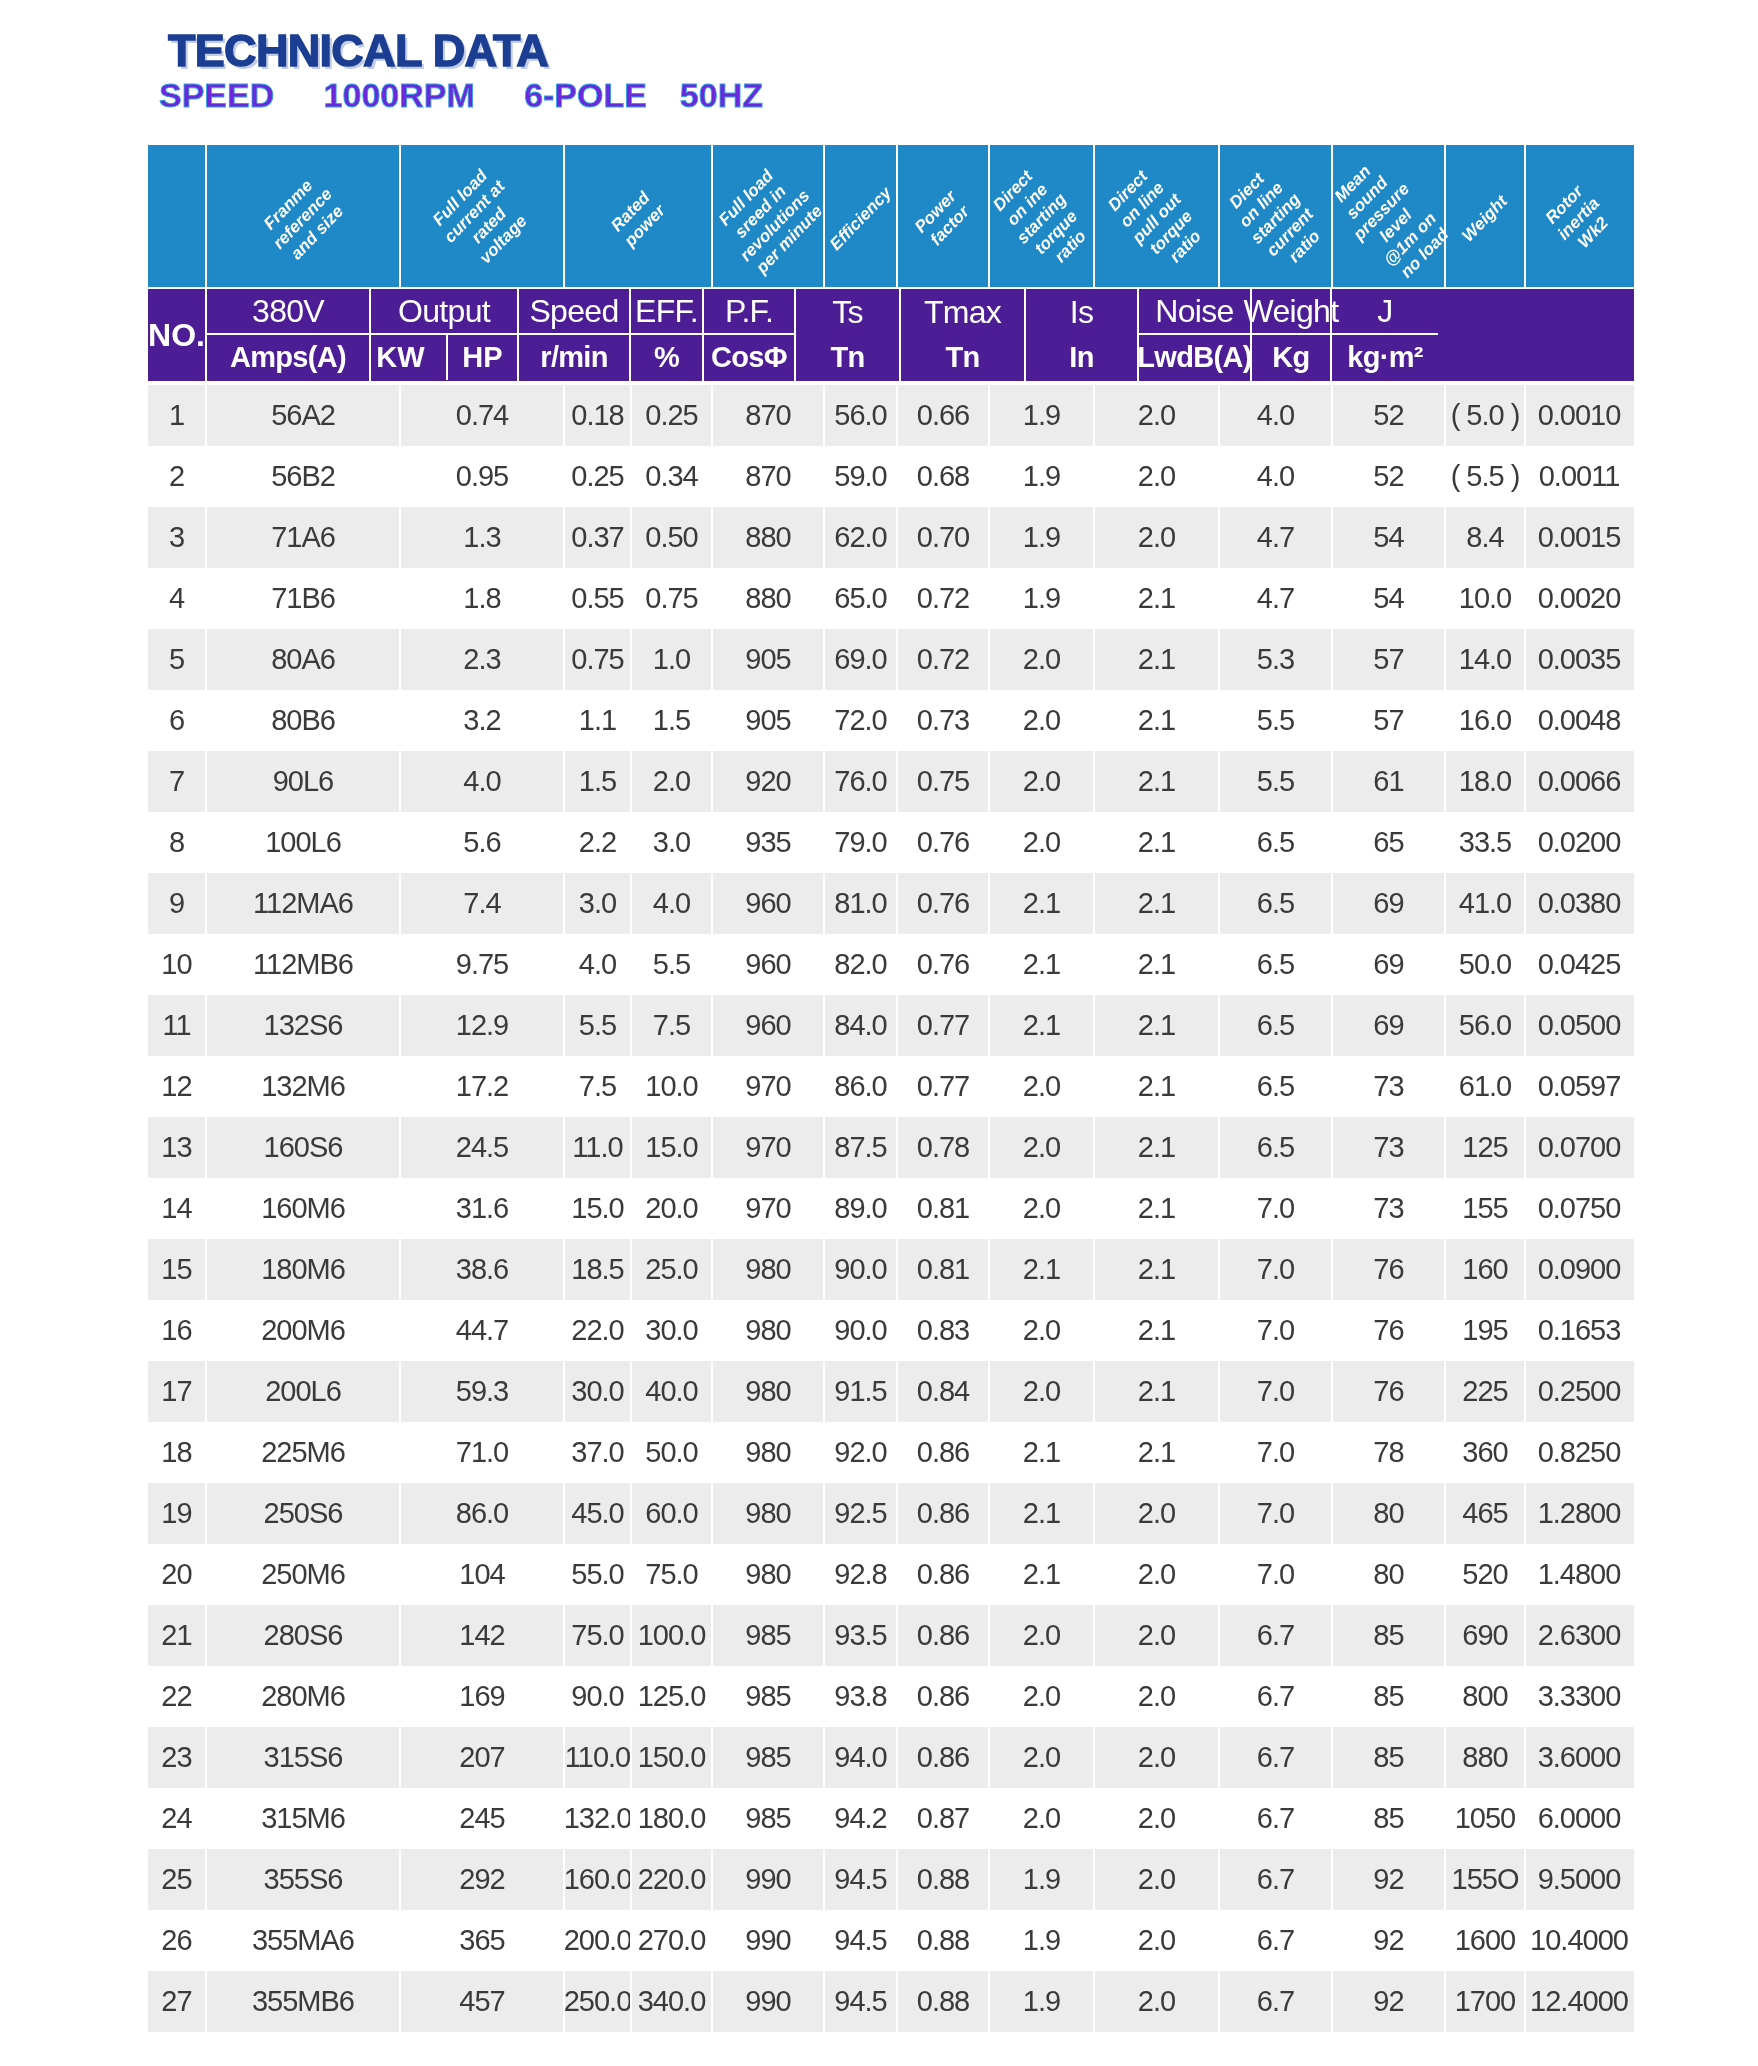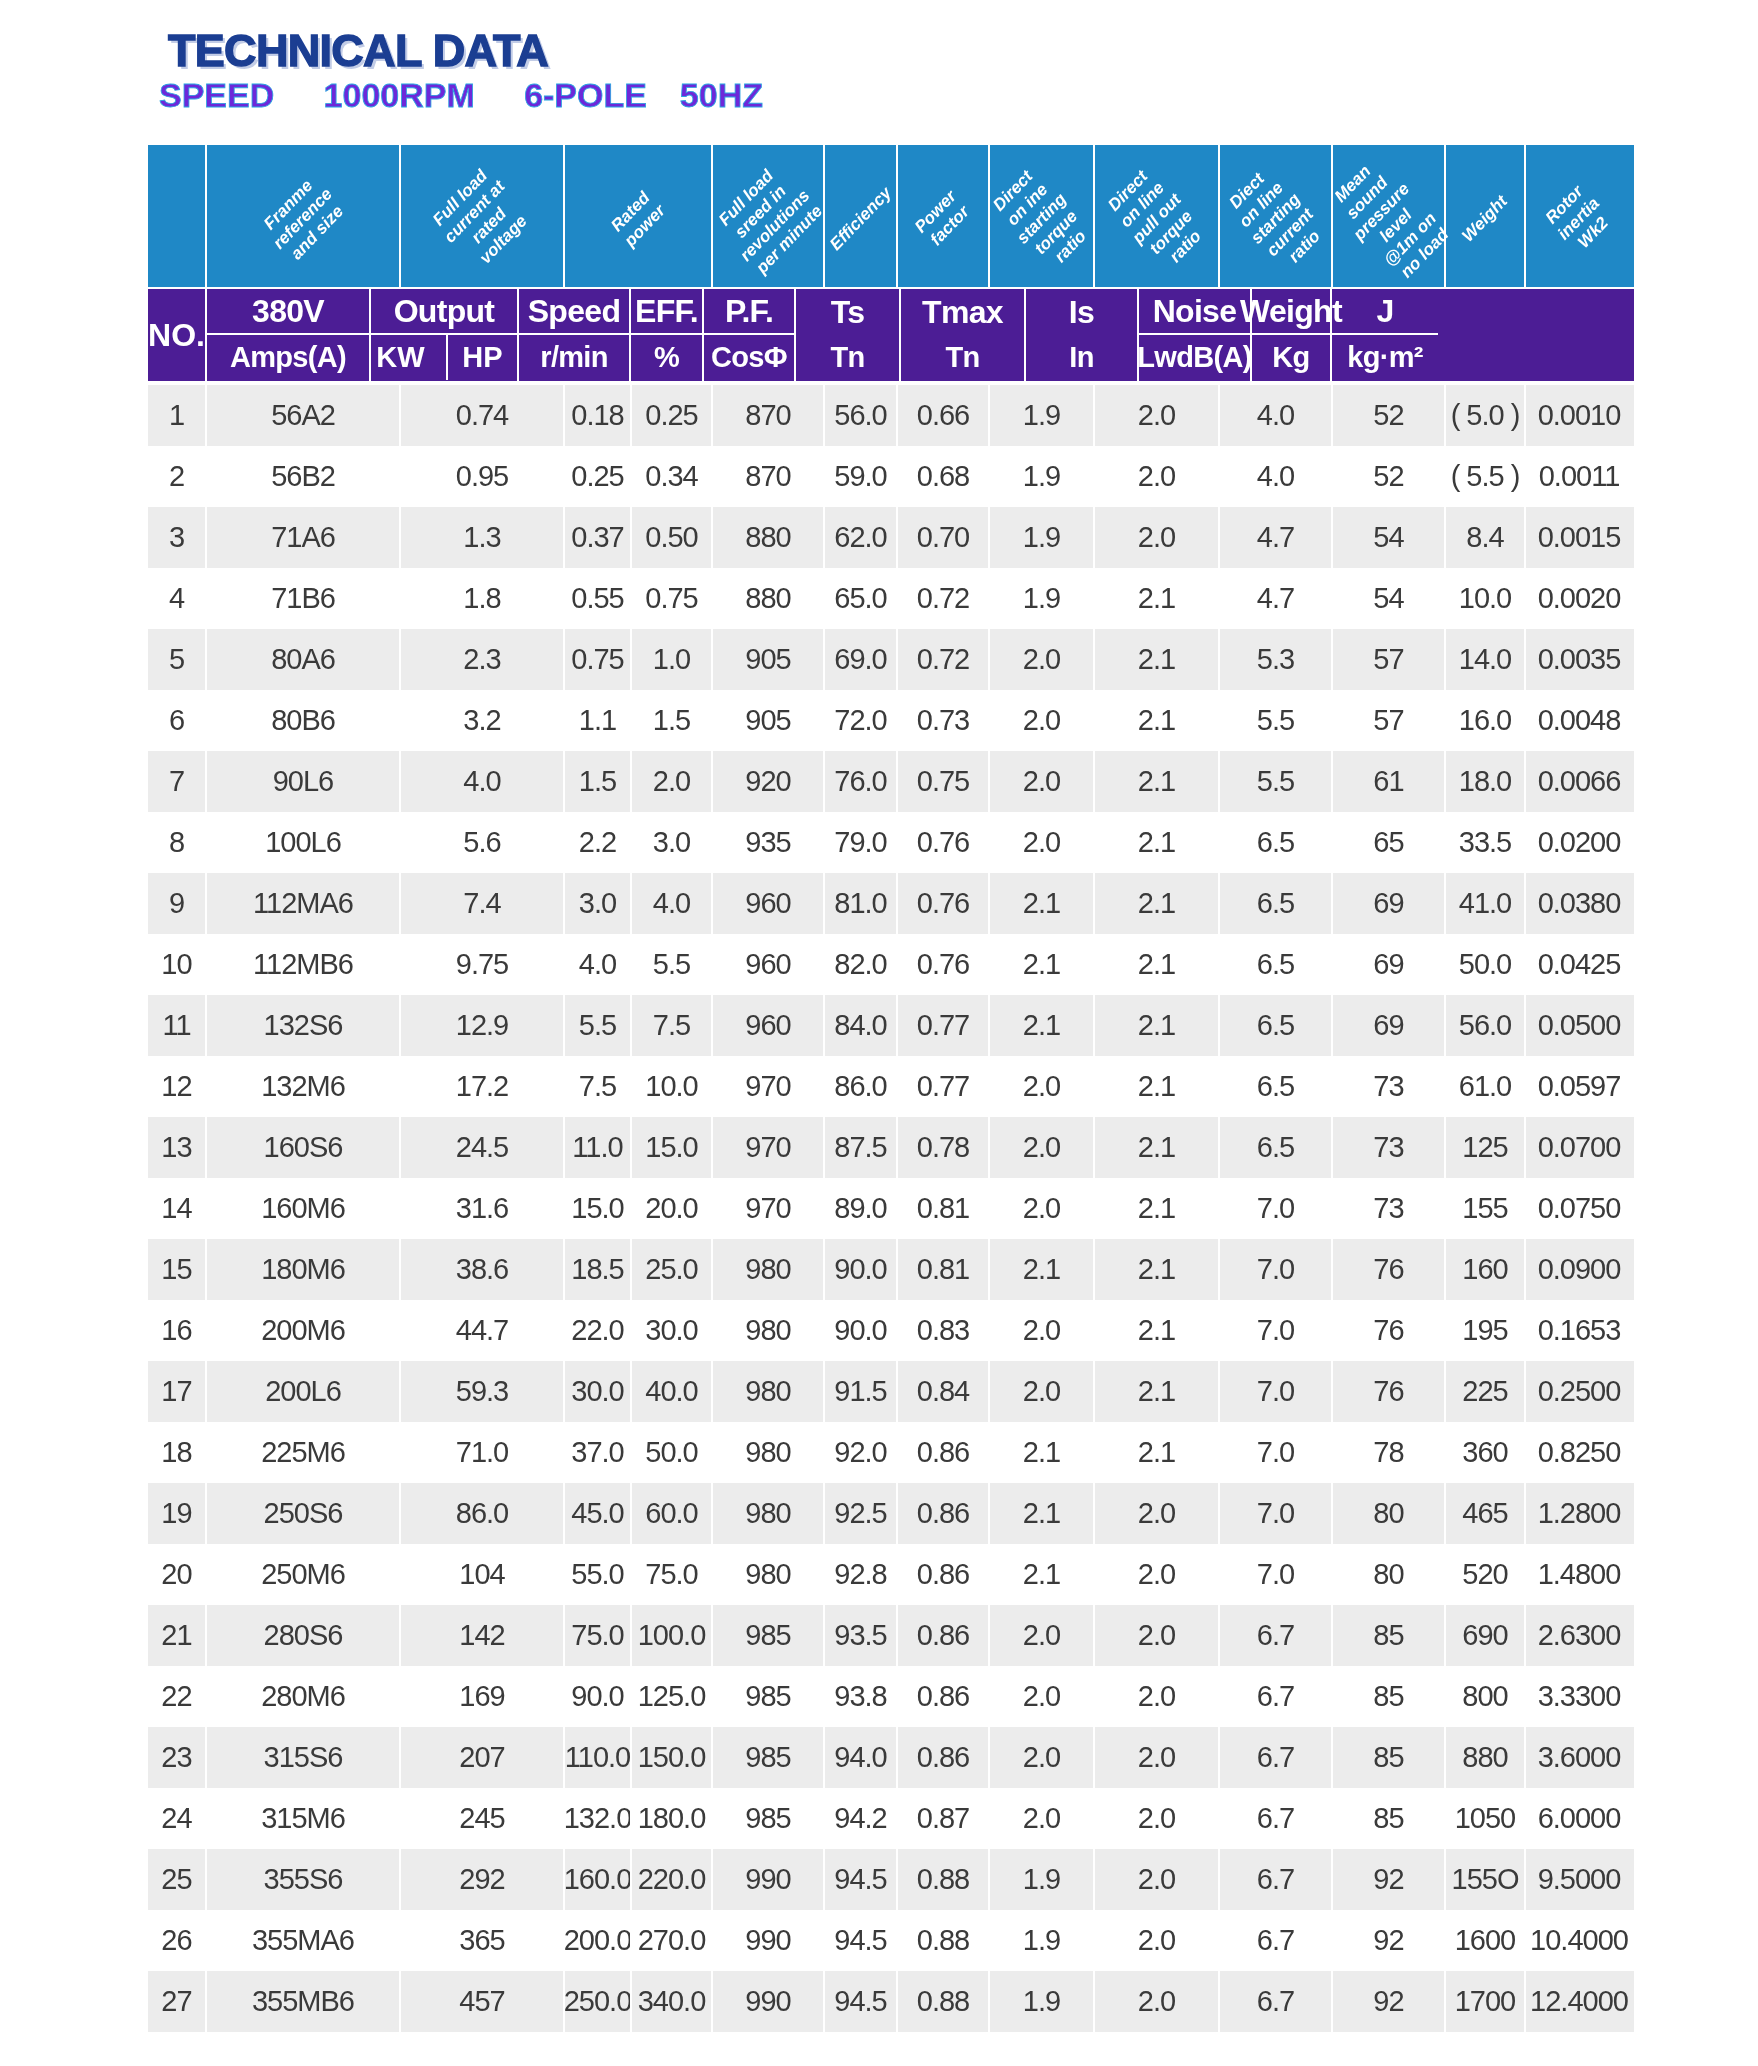--- a/index.html
+++ b/index.html
@@ -48,21 +48,21 @@
   
   .sub-row{height:94px;background:#4c1d95;border-top:2.1px solid #ffffff;box-sizing:border-box;}
   .sub-col{box-sizing:border-box;height:92px;}
   .sub-row .sub-col:not(:first-child){border-left:2.1px solid #ffffff;}
   .sub-full{
     height:92px;display:flex;align-items:center;justify-content:center;
     color:#ffffff;font-weight:bold;font-size:32px;
   }
   .sub-top{
     height:46px;display:flex;align-items:center;justify-content:center;
-    box-sizing:border-box;color:#ffffff;font-weight:bold;font-size:32px;letter-spacing:-0.7px;
+    box-sizing:border-box;color:#ffffff;font-weight:normal;font-size:32px;letter-spacing:-0.7px;
   }
   .divided .sub-top{border-bottom:2.1px solid #ffffff;}
   .sub-bottom{
     height:45px;display:flex;align-items:center;justify-content:center;
     box-sizing:border-box;color:#ffffff;font-weight:bold;font-size:29px;letter-spacing:-0.7px;text-align:right;
   }
   .kw-hp{display:flex;height:35px;gap:16px;}
   .kw-cell,.hp-cell{
     display:flex;align-items:center;justify-content:center;box-sizing:border-box;
     color:#ffffff;font-weight:bold;font-size:29px;height:45px;

